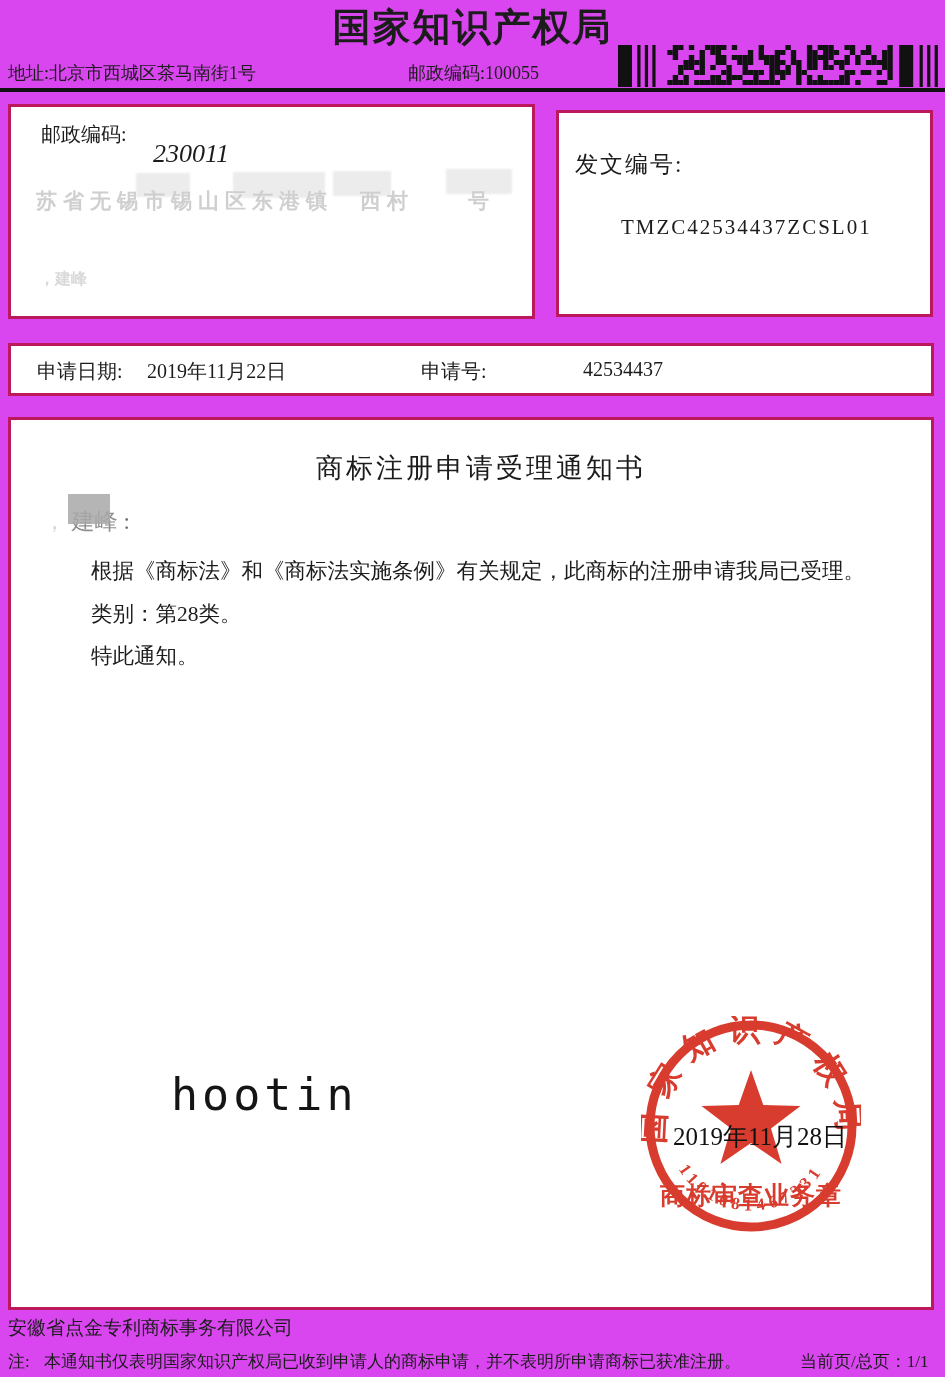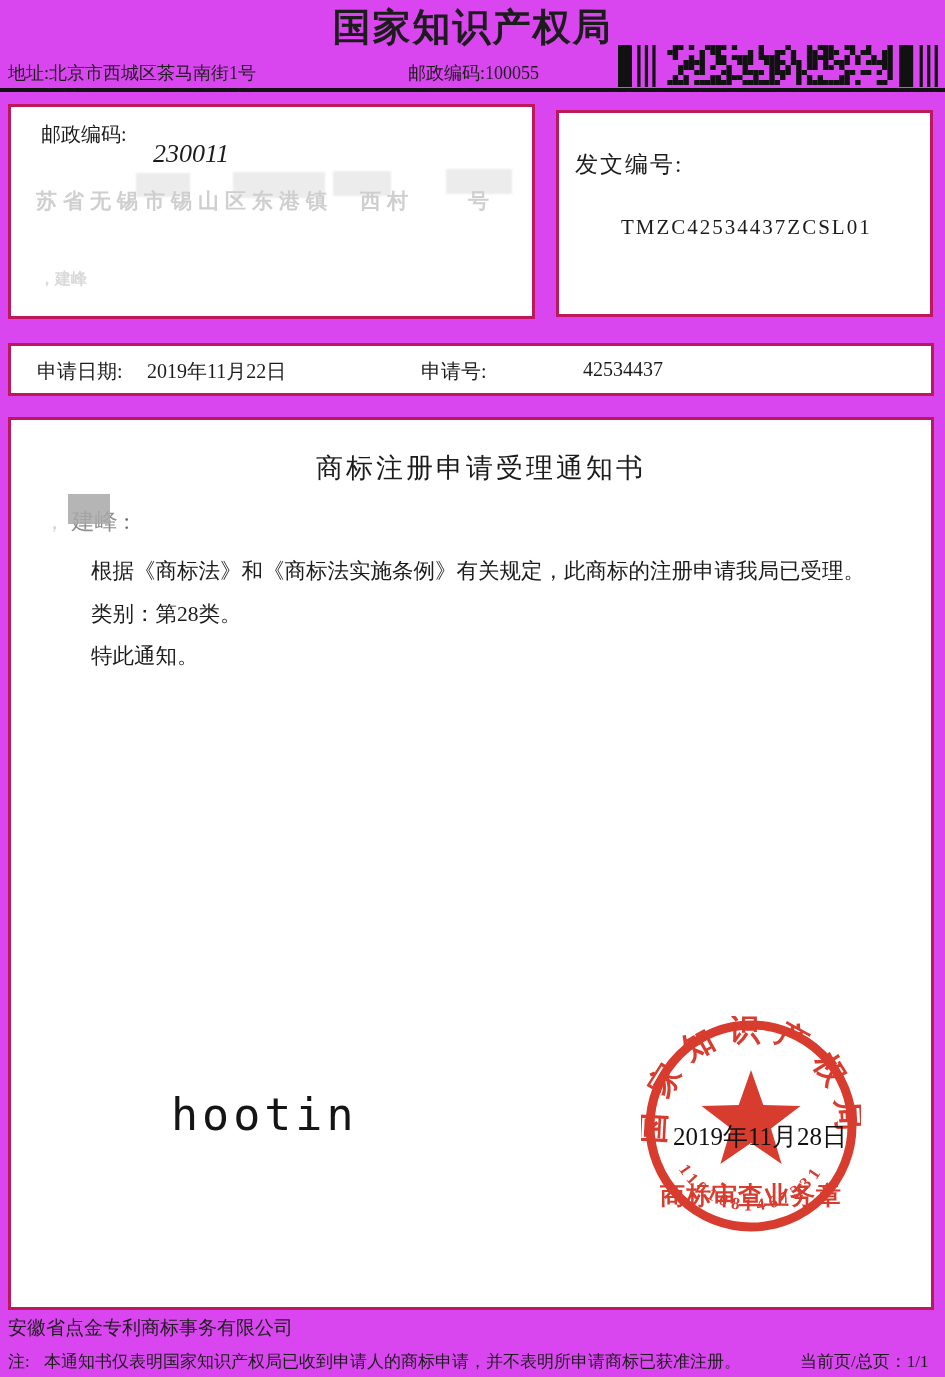--- a/index.html
+++ b/index.html
@@ -248,21 +248,21 @@
         <span style="color:#8f8f8f;filter:blur(0.4px);">建峰</span>
         <span style="position:absolute;left:-4px;top:-12px;width:42px;height:30px;background:#a8a8a8;opacity:0.85;"></span>
       </span>
       <span style="color:#6f6f6f;">:</span>
     </div>
 
     <div class="abs" style="left:80px;top:136px;font-size:21.5px;text-align:center;">根据《商标法》和《商标法实施条例》有关规定，此商标的注册申请我局已受理。</div>
     <div class="abs" style="left:80px;top:179px;font-size:21.5px;">类别：第28类。</div>
     <div class="abs" style="left:80px;top:221px;font-size:21.5px;">特此通知。</div>
 
-    <div class="abs tm" style="left:160px;top:668px;font-size:45px;letter-spacing:4px;color:#151515;">hootin</div>
+    <div class="abs tm" style="left:160px;top:648px;font-size:45px;letter-spacing:4px;color:#151515;">hootin</div>
 
     <div class="abs" style="left:630px;top:596px;width:220px;height:220px;z-index:4;">
       <svg viewBox="0 0 220 220" width="220" height="220" style="opacity:0.93;">
         <circle cx="110" cy="110" r="101" fill="none" stroke-width="9" stroke="#d62e1f"></circle>
         <path id="sealTopArc" d="M 31,147 A 87,87 0 1 1 189,147" fill="none"></path>
         <path id="sealBottomArc" d="M 37,152 A 84,84 0 0 0 183,152" fill="none"></path>
         <text font-size="31" font-weight="bold" letter-spacing="13" fill="#d62e1f">
           <textPath href="#sealTopArc" startOffset="50%" text-anchor="middle">国家知识产权局</textPath>
         </text>
         <polygon points="110,54 122.3,89 159.5,89.9 130,112.5 140.6,148.1 110,127 79.4,148.1 90,112.5 60.5,89.9 97.7,89" fill="#d62e1f"></polygon>

